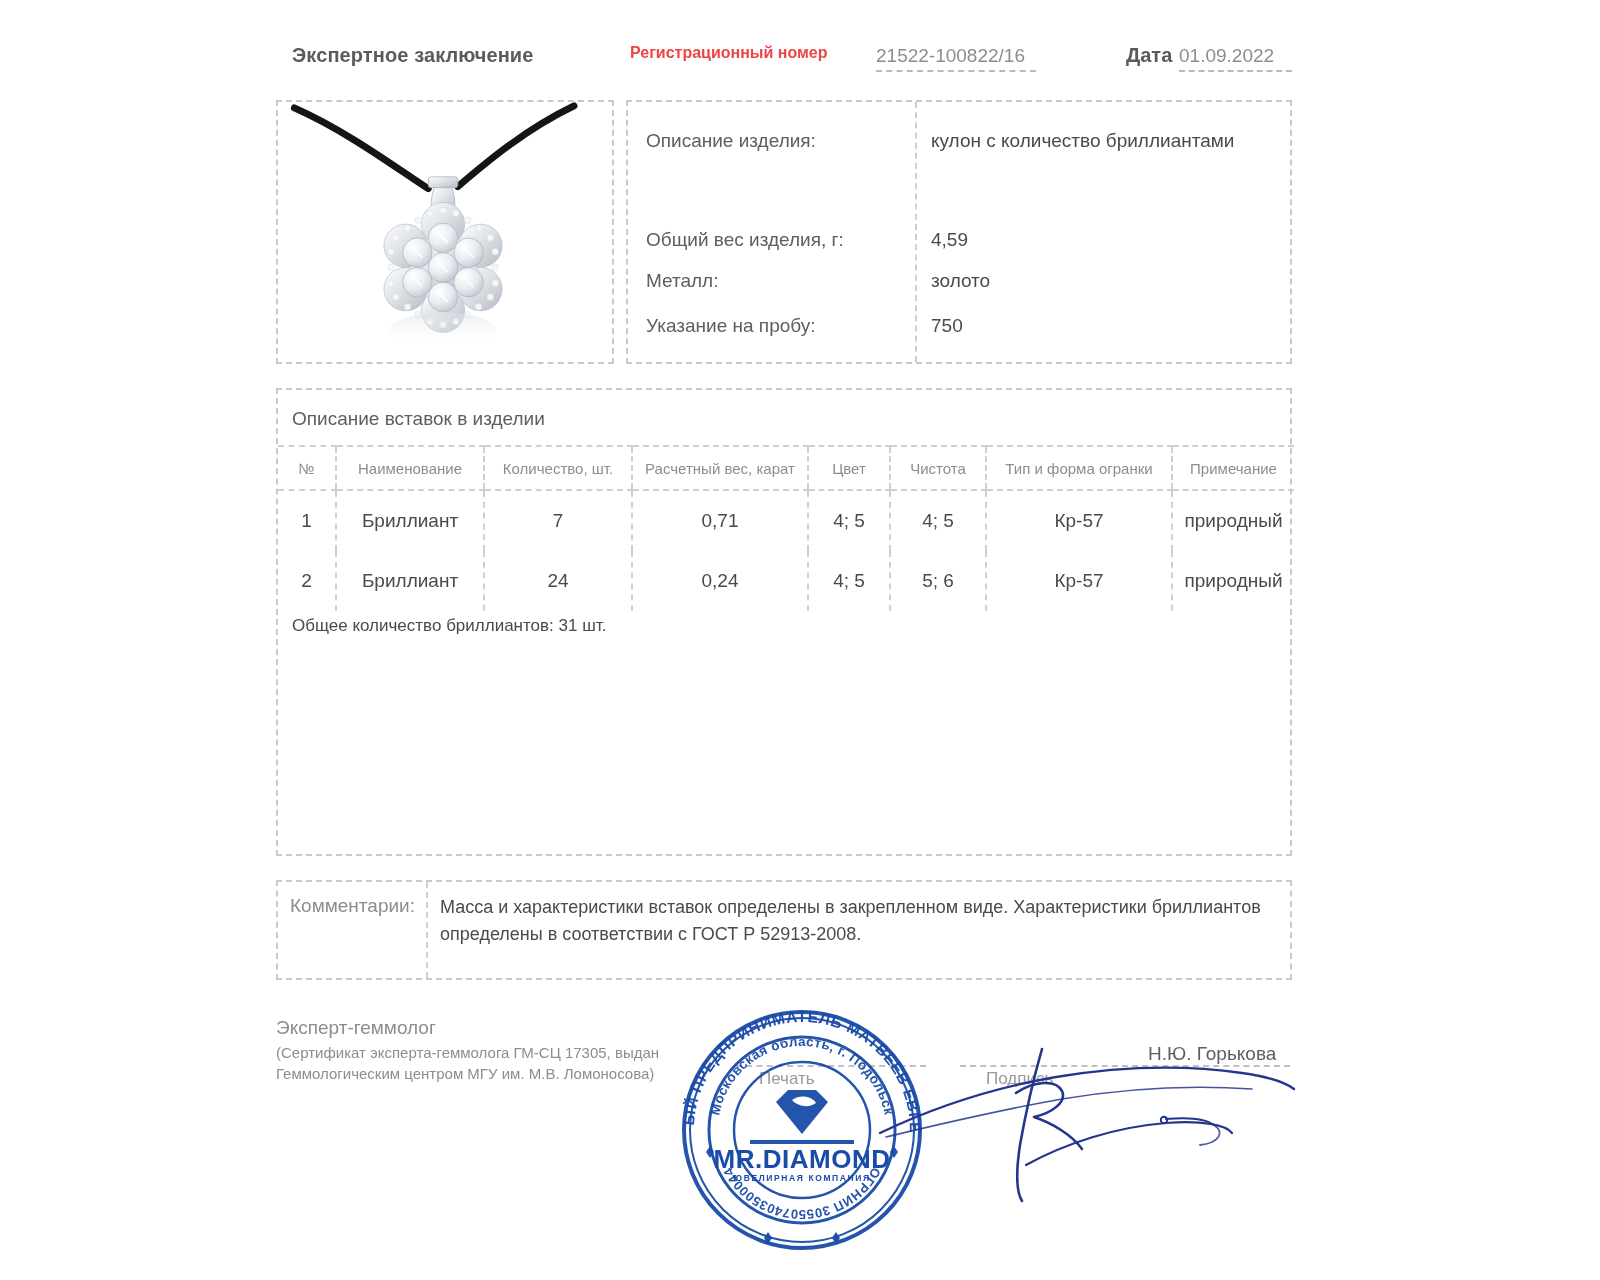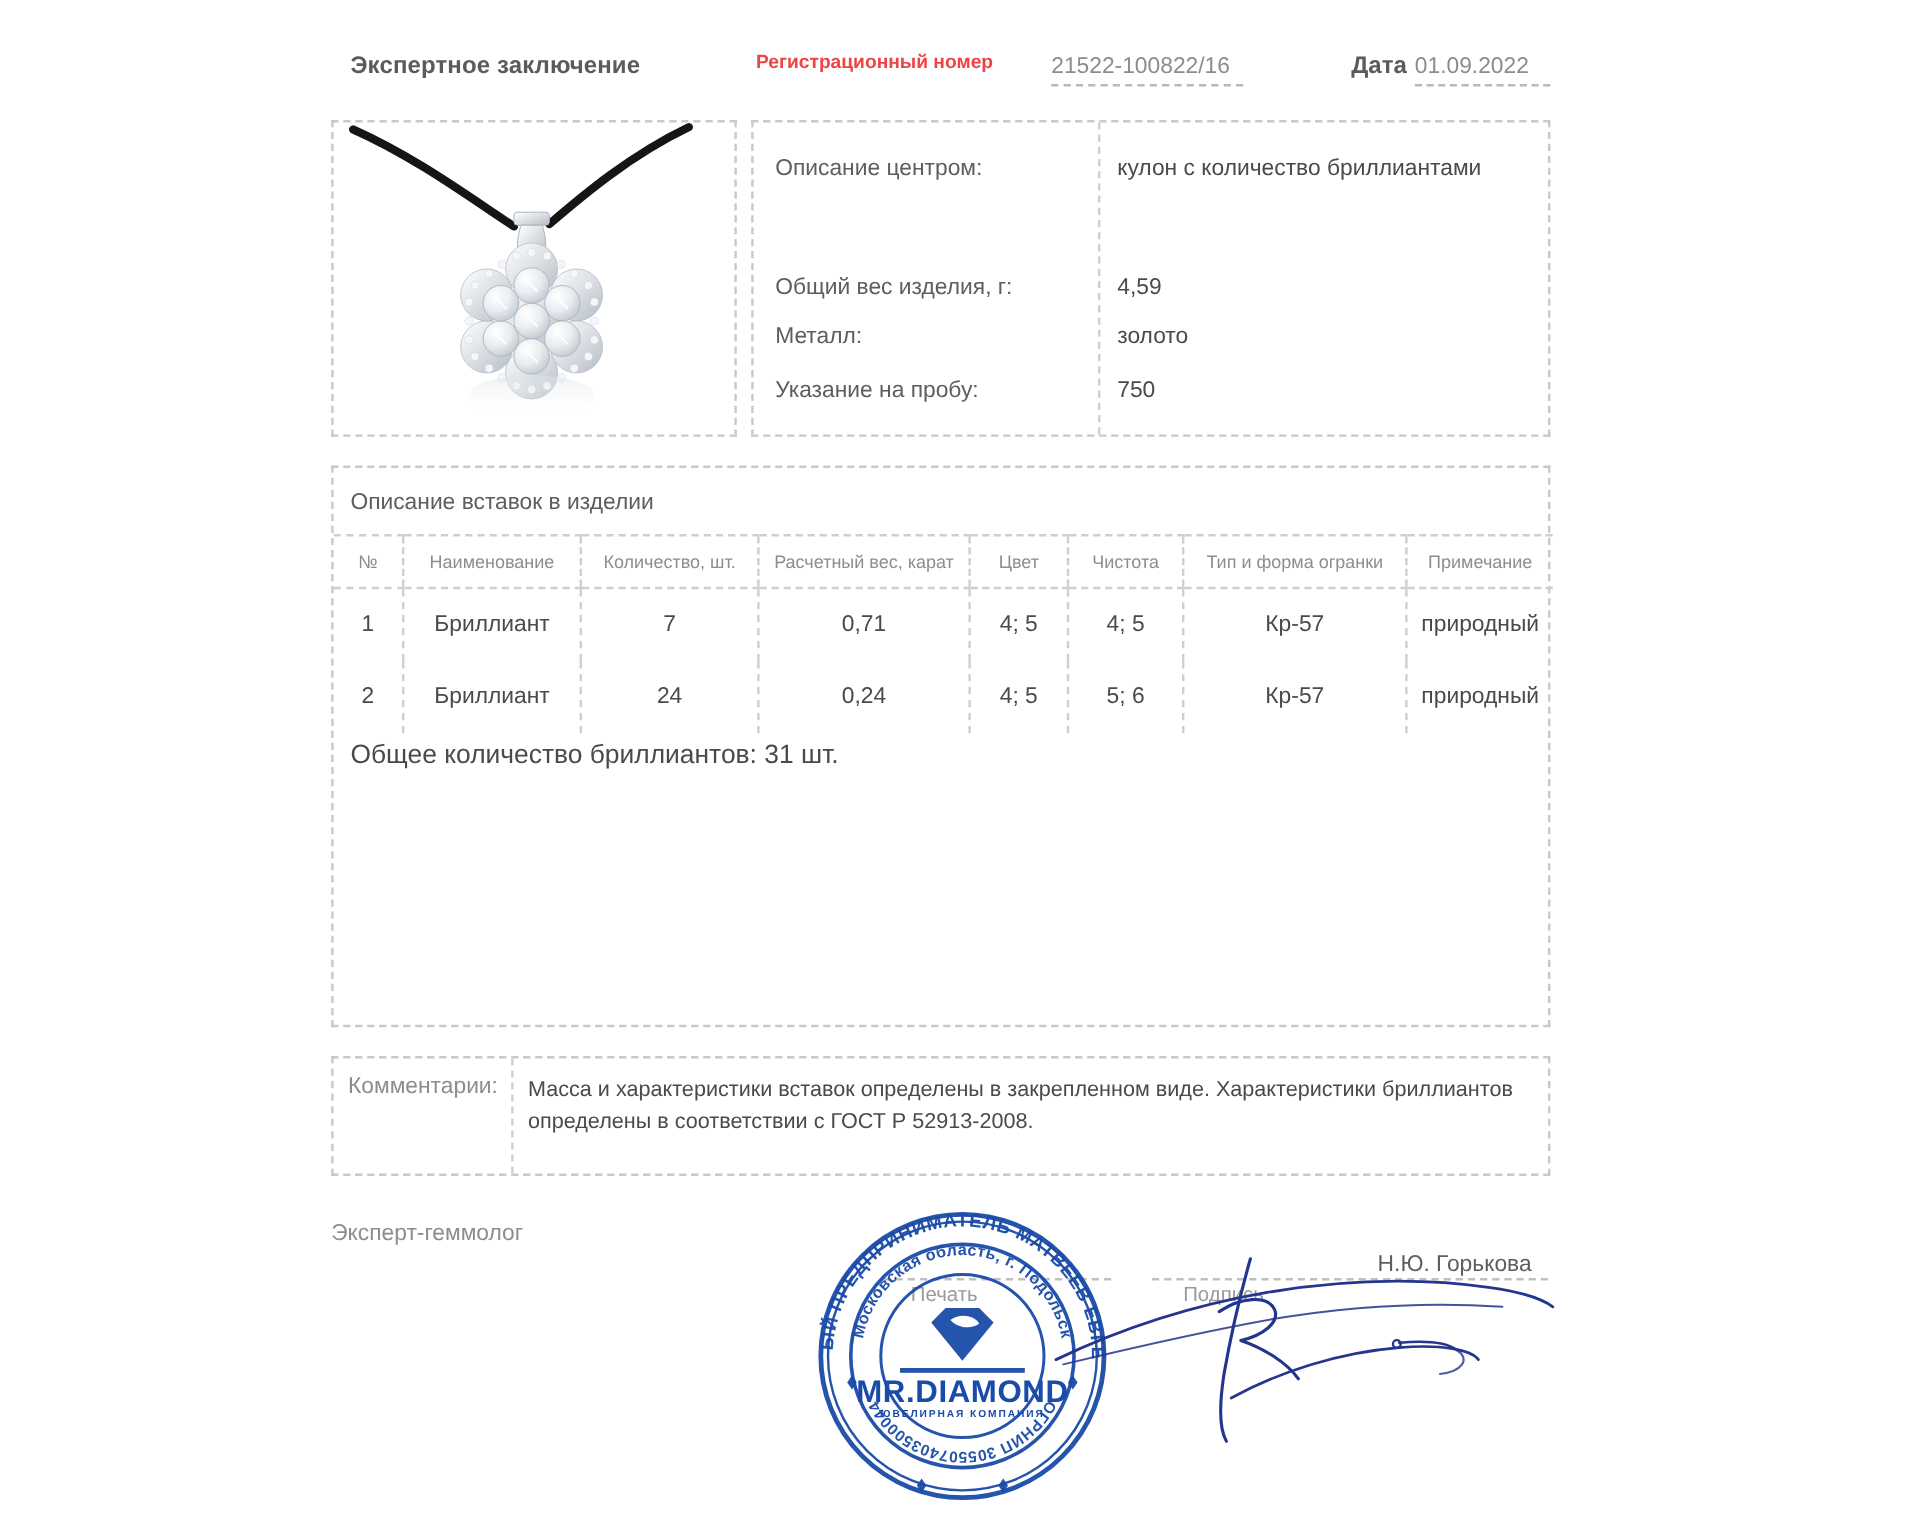--- a/index.html
+++ b/index.html
@@ -186,21 +186,21 @@
     position: absolute;
     left: 0;
     top: 226px;
     width: 100%;
     height: 40px;
   }
   .total-left {
     position: absolute;
     left: 14px;
     top: 0;
-    font-size: 22px;
+    font-size: 17px;
     color: #4a4a4a;
     white-space: nowrap;
   }
   .total-right {
     position: absolute;
     right: 12px;
     top: 0;
     font-size: 19px;
     color: #4a4a4a;
     white-space: nowrap;
@@ -418,21 +418,21 @@
         </g>
       </g>
 
       <ellipse cx="167" cy="232" rx="54" ry="18" fill="url(#reflG)"></ellipse>
     </svg>
   </div>
 
   <div class="info-box">
     <div class="info-sep"></div>
 
-    <div class="info-row-label" style="left:18px; top:28px;">Описание центром:</div>
+    <div class="info-row-label" style="left:18px; top:28px;">Описание изделия:</div>
     <div class="info-row-value" style="left:303px; top:28px;">кулон с количество бриллиантами</div>
 
     <div class="info-row-label" style="left:18px; top:127px;">Общий вес изделия, г:</div>
     <div class="info-row-value" style="left:303px; top:127px;">4,59</div>
 
     <div class="info-row-label" style="left:18px; top:168px;">Металл:</div>
     <div class="info-row-value" style="left:303px; top:168px;">золото</div>
 
     <div class="info-row-label" style="left:18px; top:213px;">Указание на пробу:</div>
     <div class="info-row-value" style="left:303px; top:213px;">750</div>
@@ -494,20 +494,21 @@
   </div>
 
   <div class="comments-box">
     <div class="comments-sep"></div>
     <div class="comments-label">Комментарии:</div>
     <div class="comments-text">Масса и характеристики вставок определены в закрепленном виде. Характеристики бриллиантов определены в соответствии с ГОСТ Р 52913-2008.</div>
   </div>
 
   <div class="footer">
     <div class="expert-title">Эксперт-геммолог</div>
+    <div class="expert-note">(Сертификат эксперта-геммолога ГМ-СЦ 17305, выдан Геммологическим центром МГУ им. М.В. Ломоносова)</div>
 
     <div class="seal-line"></div>
     <div class="seal-label">Печать</div>
 
     <div class="sign-line"></div>
     <div class="sign-label">Подпись</div>
     <div class="sign-name">Н.Ю. Горькова</div>
 
     <div class="stamp-wrap">
       <svg viewBox="0 0 260 260" width="260" height="260">

